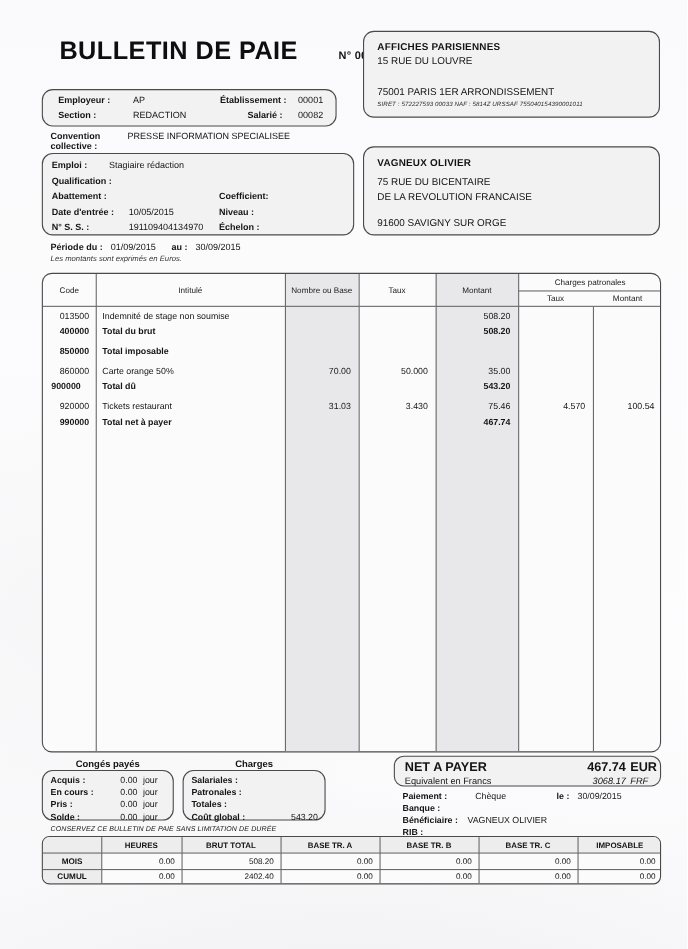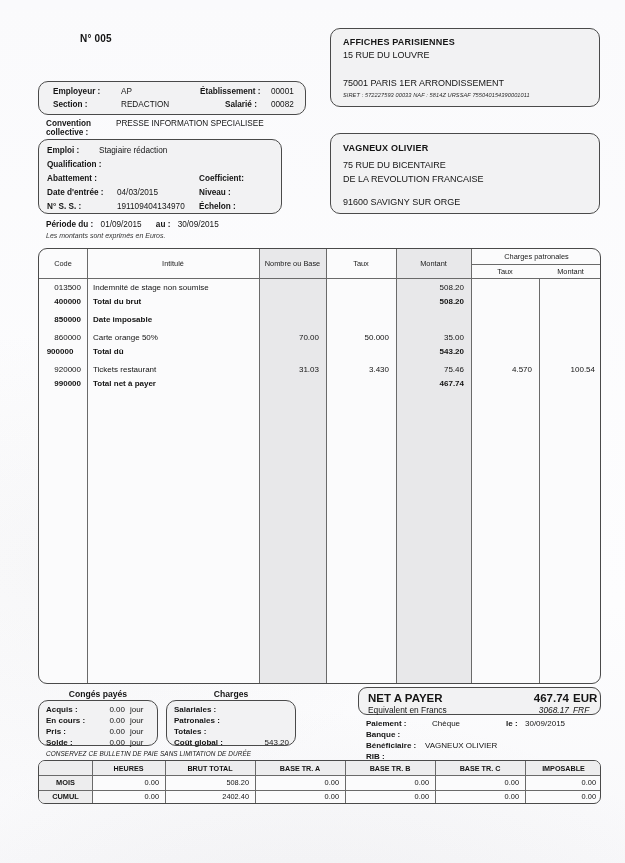--- a/index.html
+++ b/index.html
@@ -60,21 +60,21 @@
 
   .f-abs { position: absolute; white-space: nowrap; }
 
   
   #convention { position:absolute; left:46px; top:119px; width:260px; }
   #conv-l1 { position:absolute; left:0; top:0; font-size:8.2px; font-weight:bold; }
   #conv-l2 { position:absolute; left:0; top:9px; font-size:8.2px; font-weight:bold; }
   #conv-val { position:absolute; left:70px; top:0; font-size:8.2px; }
 
   
-  #emploi-box { left: 38px; top: 139px; width: 244px; height: 75px; }
+  #emploi-box { left: 38px; top: 139px; width: 284px; height: 75px; }
 
   
   #periode { position:absolute; left:46px; top:220px; font-size:8.2px; font-weight:bold; white-space:nowrap;}
   #euros-note { position:absolute; left:46px; top:232px; font-size:7px; font-style: italic; color:#333; }
 
   
   #company-box { left: 330px; top: 28px; width: 270px; height: 79px; }
   
   #recipient-box { left: 330px; top: 133px; width: 270px; height: 81px; }
   .addr-name { font-size: 9px; font-weight: bold; letter-spacing:0.2px; }
@@ -141,20 +141,21 @@
   .ft-h { position:absolute; left:0; right:0; height:1px; background:#6a6a6a; }
   .ft-lshade { position:absolute; left:0; top:0; bottom:0; width:53px; background:#ededee; }
 </style>
 </head>
 <body>
 
 <div class="page">
   <div class="scanshade"></div>
 
   <div class="title-wrap">
+    <div class="doc-title">BULLETIN DE PAIE</div>
     <div class="doc-num">N° 005</div>
   </div>
 
   <div class="rbox" id="employer-box">
     <div id="emp-row1">
       <span class="f-abs lblb" style="left:6px; top:0;">Employeur :</span>
       <span class="f-abs vall" style="left:74px; top:0;">AP</span>
       <span class="f-abs lblb" style="left:153px; top:0;">Établissement :</span>
       <span class="f-abs vall" style="left:224px; top:0;">00001</span>
     </div>
@@ -177,21 +178,21 @@
     <span class="f-abs vall" style="left:60px; top:6px;">Stagiaire rédaction</span>
 
     <span class="f-abs lblb" style="left:8px; top:20px;">Qualification :</span>
     <span class="f-abs vall" style="left:78px; top:20px;"></span>
 
     <span class="f-abs lblb" style="left:8px; top:34px;">Abattement :</span>
     <span class="f-abs lblb" style="left:160px; top:34px;">Coefficient:</span>
     <span class="f-abs vall" style="left:224px; top:34px;"></span>
 
     <span class="f-abs lblb" style="left:8px; top:48px;">Date d'entrée :</span>
-    <span class="f-abs vall" style="left:78px; top:48px;">04/03/2015</span>
+    <span class="f-abs vall" style="left:78px; top:48px;">10/05/2015</span>
     <span class="f-abs lblb" style="left:160px; top:48px;">Niveau :</span>
     <span class="f-abs vall" style="left:224px; top:48px;"></span>
 
     <span class="f-abs lblb" style="left:8px; top:62px;">N° S. S. :</span>
     <span class="f-abs vall" style="left:78px; top:62px;">191109404134970</span>
     <span class="f-abs lblb" style="left:160px; top:62px;">Échelon :</span>
     <span class="f-abs vall" style="left:224px; top:62px;"></span>
   </div>
 
   <div id="periode">
@@ -252,21 +253,21 @@
         <div></div>
         <div class="td r b" style="left:0px;  top:48px; width:42px; text-align:right;">400000</div>
         <div class="td  b" style="left:54px; top:48px;">Total du brut</div>
         <div class="td r b" style="left:220px;top:48px; width:60px;"></div>
         <div class="td r b" style="left:287px;top:48px; width:63px;"></div>
         <div class="td r b" style="left:357px;top:48px; width:68px;">508.20</div>
         <div class="td r b" style="left:432px;top:48px; width:61px;"></div>
         <div class="td r b" style="left:500px;top:48px; width:56px;"></div>
         <div></div>
         <div class="td r b" style="left:0px;  top:66px; width:42px; text-align:right;">850000</div>
-        <div class="td  b" style="left:54px; top:66px;">Date imposable</div>
+        <div class="td  b" style="left:54px; top:66px;">Total imposable</div>
         <div class="td r b" style="left:220px;top:66px; width:60px;"></div>
         <div class="td r b" style="left:287px;top:66px; width:63px;"></div>
         <div class="td r b" style="left:357px;top:66px; width:68px;"></div>
         <div class="td r b" style="left:432px;top:66px; width:61px;"></div>
         <div class="td r b" style="left:500px;top:66px; width:56px;"></div>
         <div></div>
         <div class="td r" style="left:0px;  top:84px; width:42px; text-align:right;">860000</div>
         <div class="td " style="left:54px; top:84px;">Carte orange 50%</div>
         <div class="td r" style="left:220px;top:84px; width:60px;">70.00</div>
         <div class="td r" style="left:287px;top:84px; width:63px;">50.000</div>

